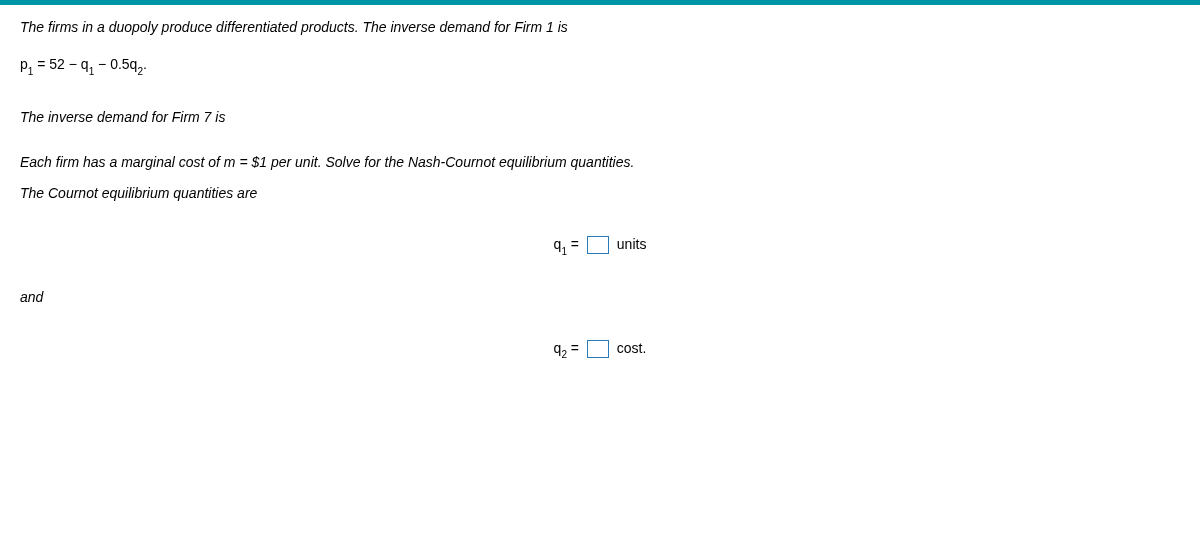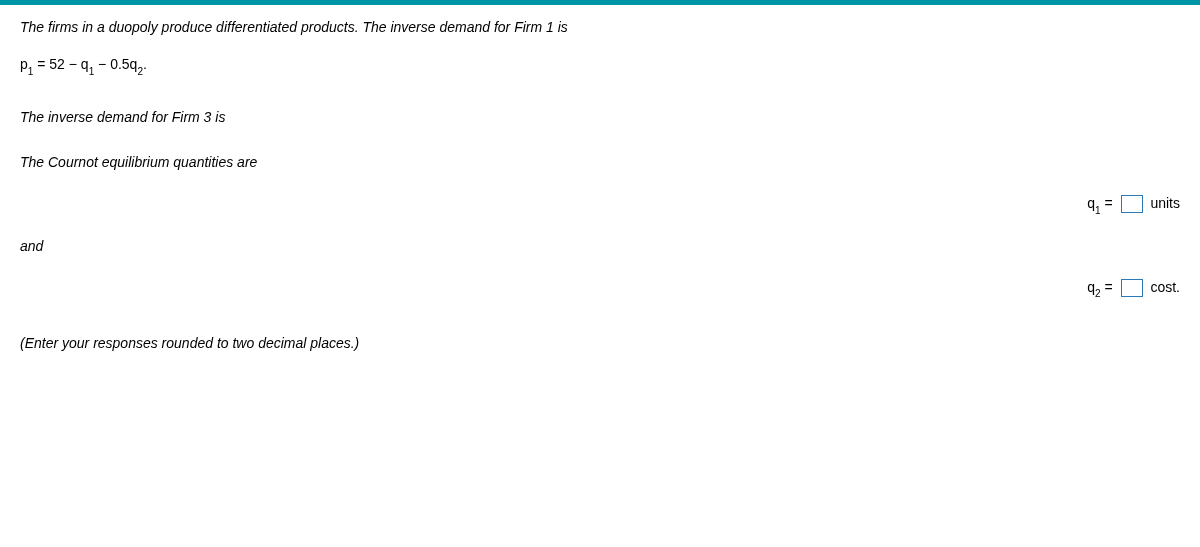--- a/index.html
+++ b/index.html
@@ -34,22 +34,22 @@
       margin: 18px 0;
       width: 100%;
     }
     .sub {
       font-size: 10px;
       vertical-align: sub;
       position: relative;
       top: 2px;
     }
     .answer-line {
-      text-align: right;
-      margin: 22px 0;
+      text-align: center;
+      margin: 32px 0;
       width: 100%;
     }
     .answer-box {
       display: inline-block;
       width: 22px;
       height: 18px;
       border: 1.5px solid #2b7ab8;
       vertical-align: middle;
       margin: 0 4px;
     }
@@ -71,35 +71,35 @@
 <div class="content">
 
   <div class="text-line">The firms in a duopoly produce differentiated products.  The inverse demand for Firm 1 is</div>
 
   <div class="equation-line">
     <span class="eq-var">p</span><span class="sub">1</span><span> = 52 − q</span><span class="sub">1</span><span> − 0.5q</span><span class="sub">2</span><span>.</span>
   </div>
 
   <div class="spacer-large"></div>
 
-  <div class="text-line">The inverse demand for Firm 3 is</div>
+  <div class="text-line">The inverse demand for Firm 7 is</div>
 
 
   <div class="spacer-large"></div>
 
+  <div class="text-line">Each firm has a marginal cost of m = $1 per unit.   Solve for the Nash-Cournot equilibrium quantities.</div>
 
   <div class="text-line">The Cournot equilibrium quantities are</div>
 
   <div class="answer-line">
     <span class="eq-var">q</span><span class="sub">1</span><span> = </span><span class="answer-box"></span><span> units</span>
   </div>
 
   <div class="text-line">and</div>
 
   <div class="answer-line">
     <span class="eq-var">q</span><span class="sub">2</span><span> = </span><span class="answer-box"></span><span> cost.</span>
   </div>
 
   <div class="spacer-large"></div>
 
-  <div class="text-line italic">(Enter your responses rounded to two decimal places.)</div>
 
 </div>
 
 </body></html>

